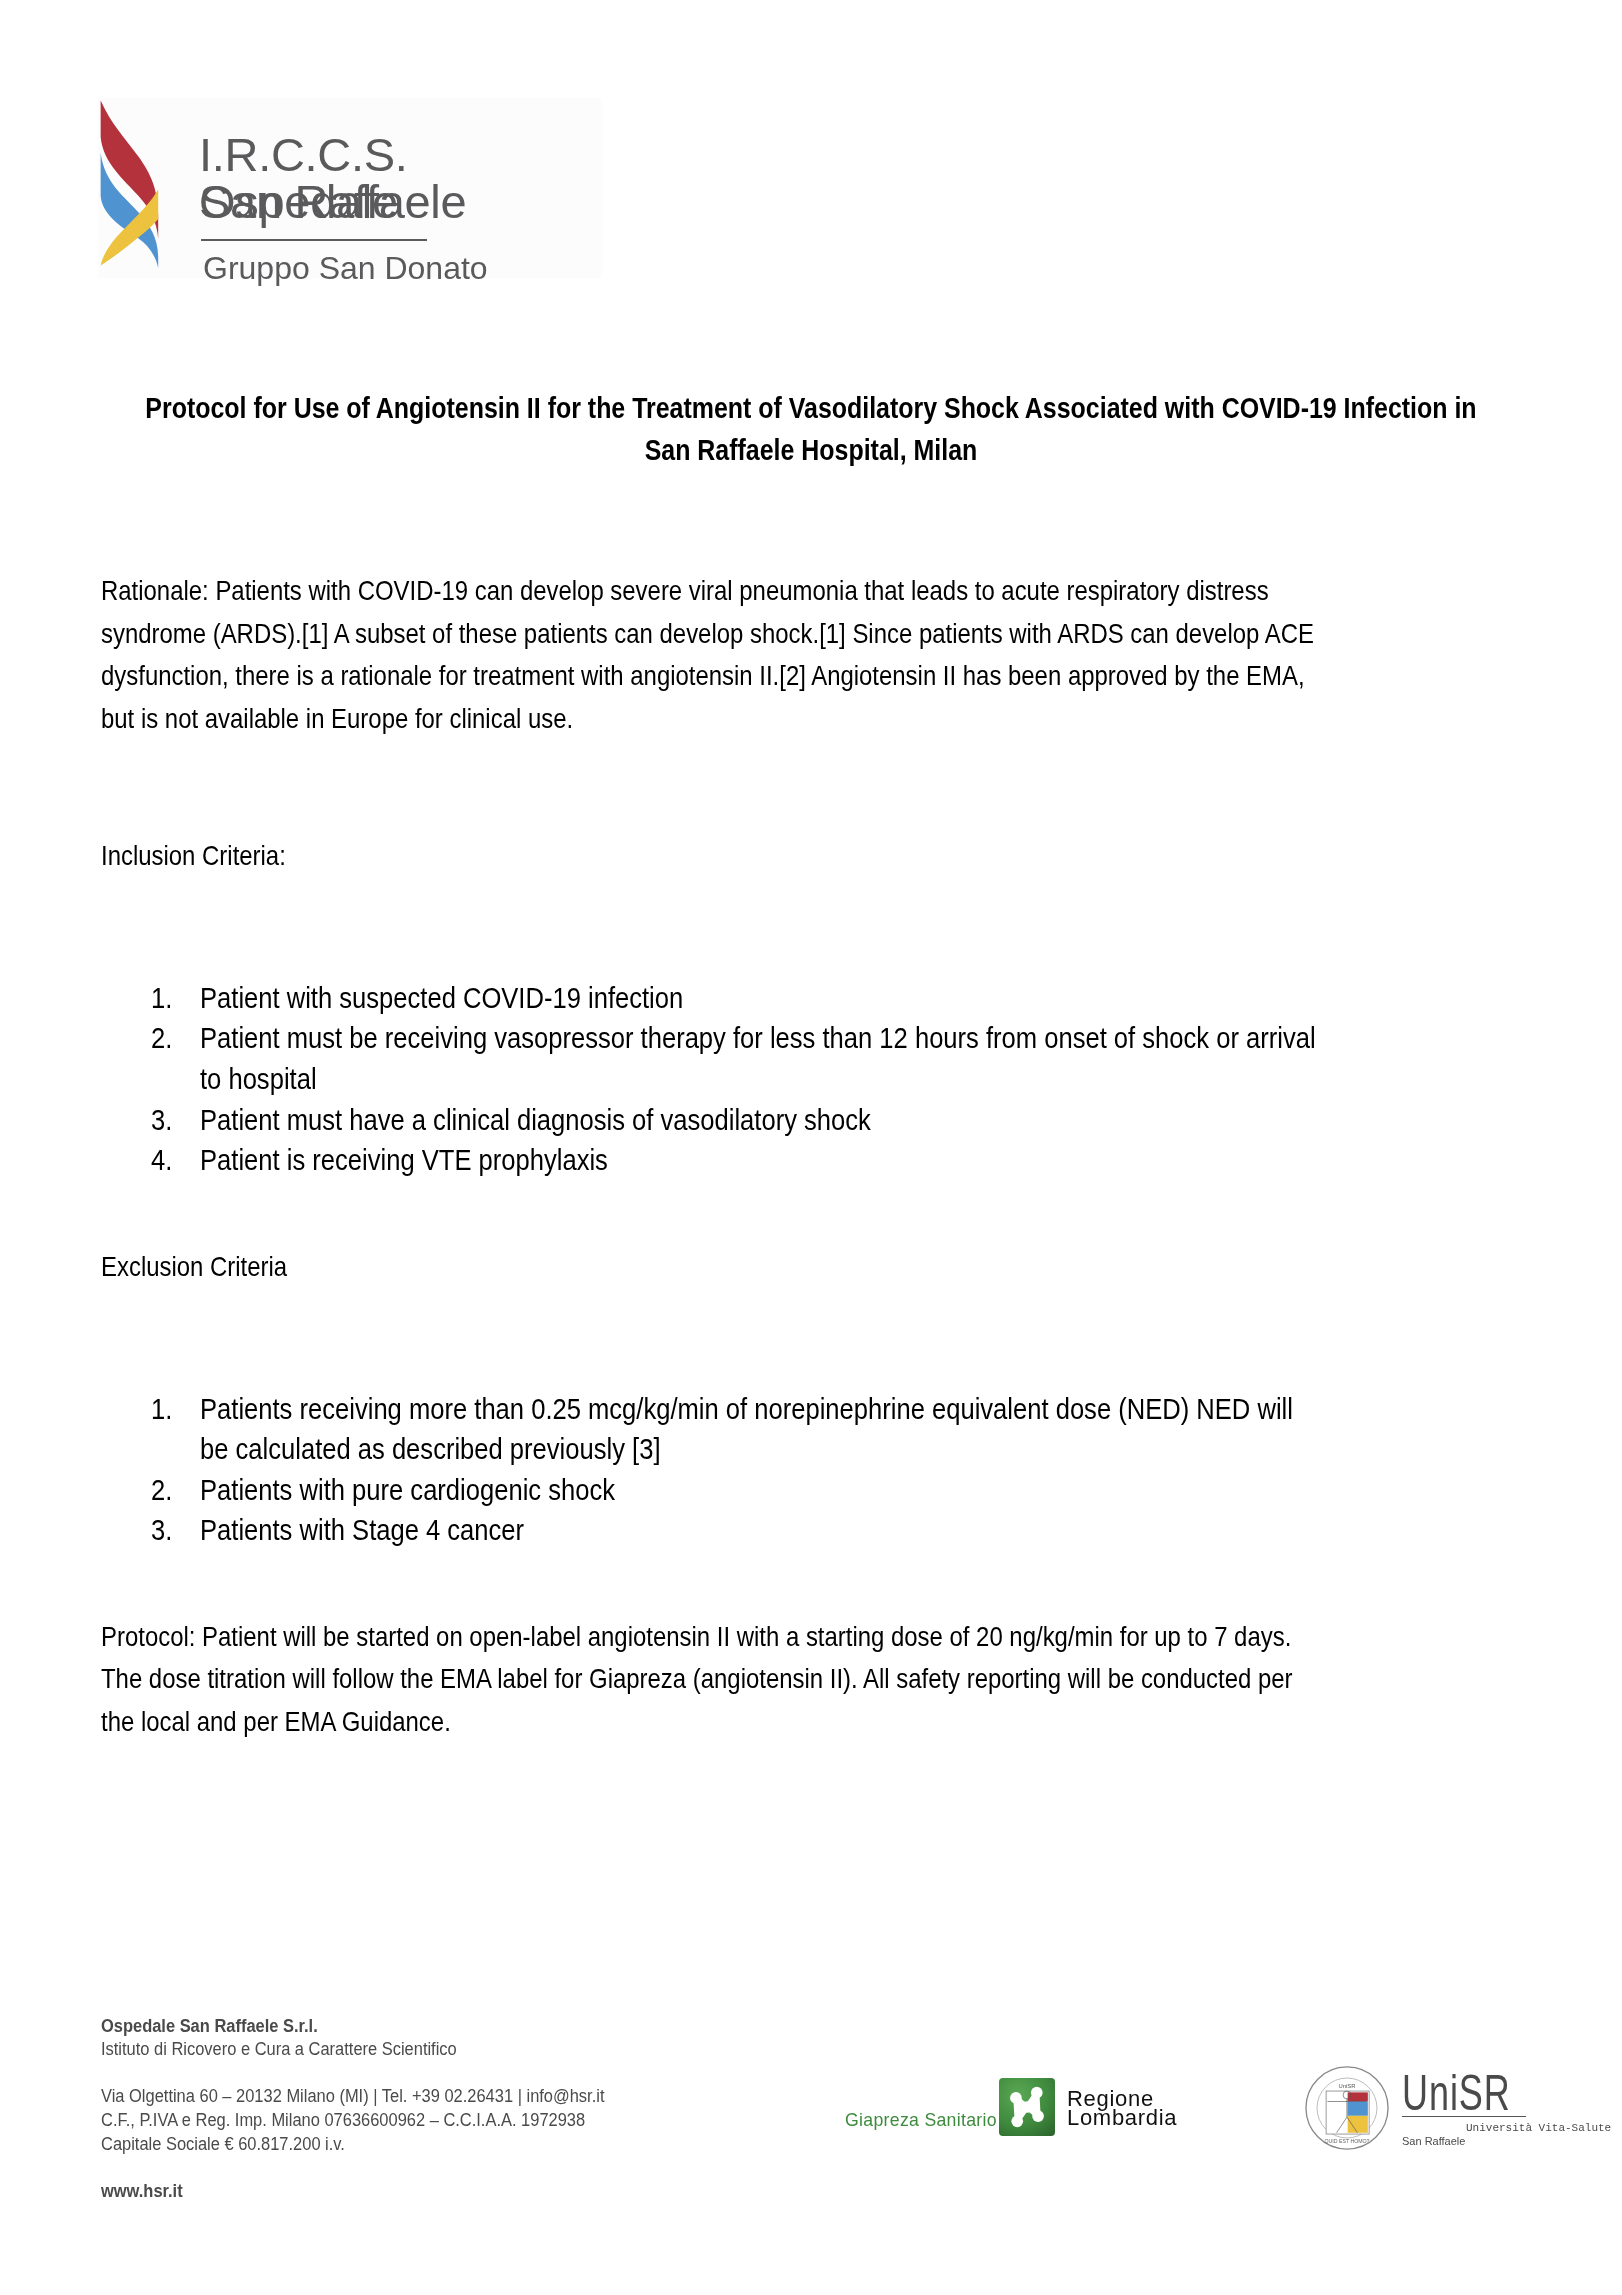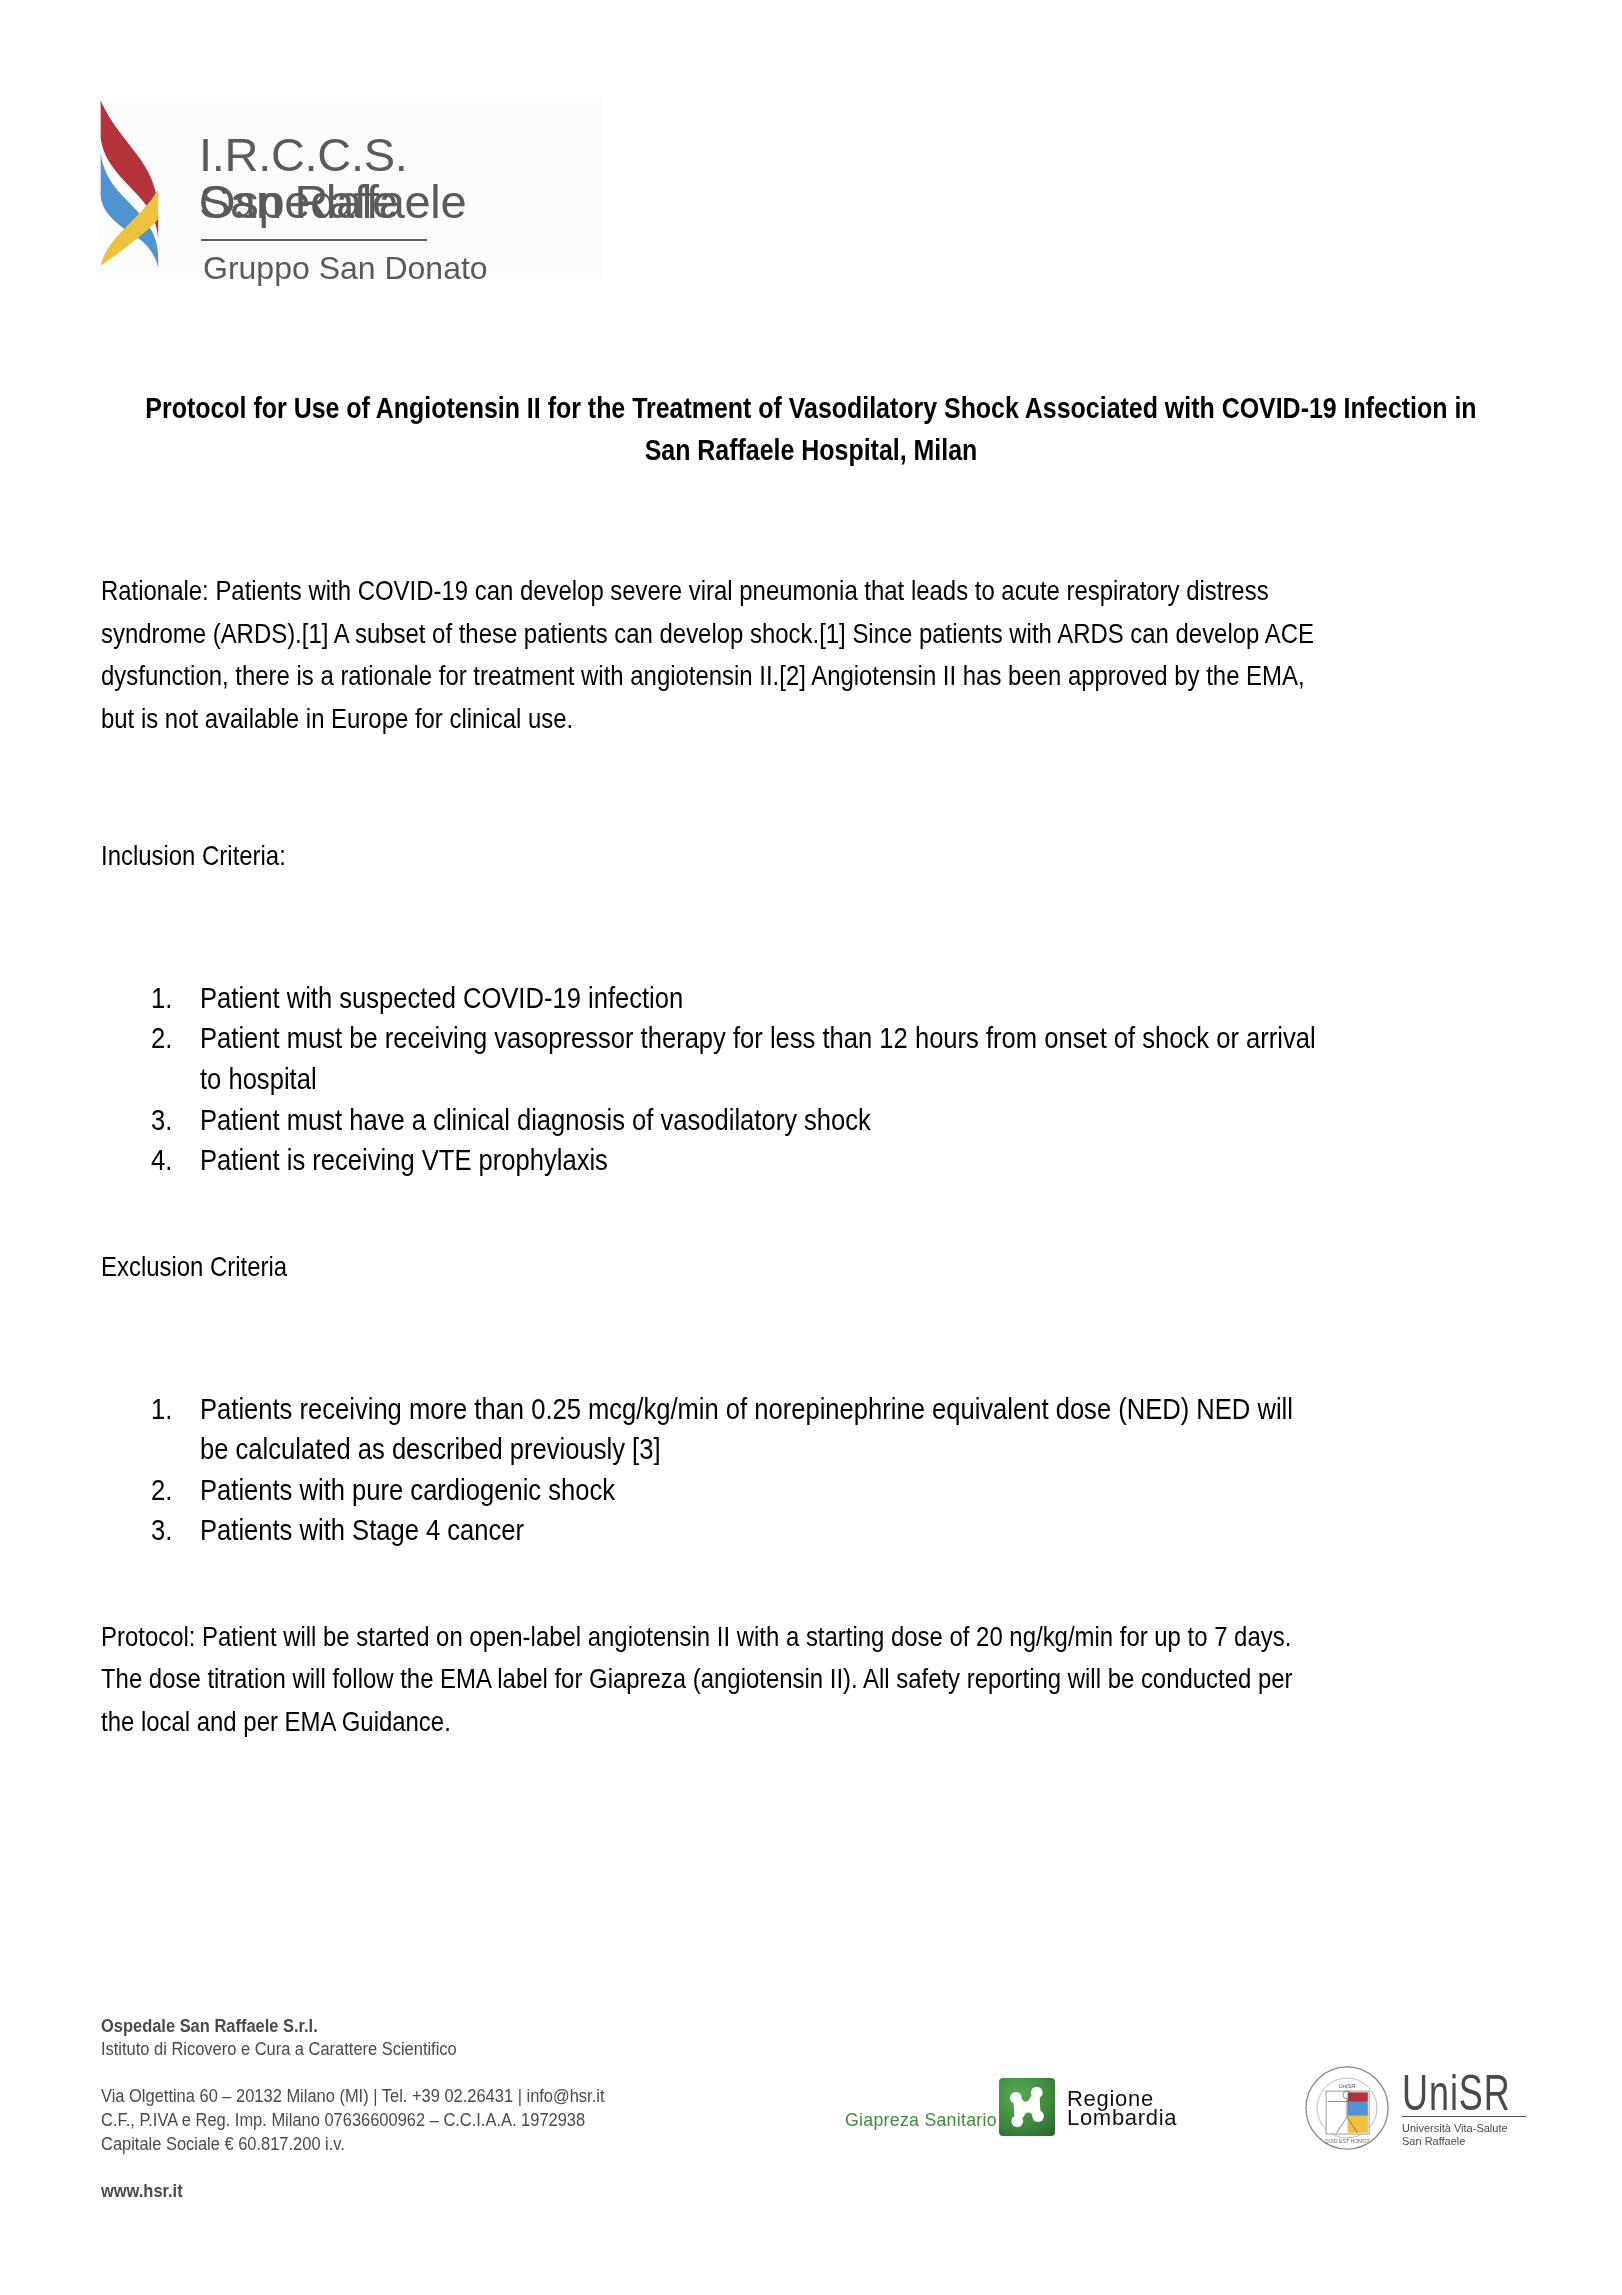--- a/index.html
+++ b/index.html
@@ -150,17 +150,17 @@
       <circle cx="66" cy="46" r="6" fill="none" stroke="#555" stroke-width="1"></circle>
       <line x1="66" y1="52" x2="66" y2="80" stroke="#555" stroke-width="1.2"></line>
       <line x1="36" y1="56" x2="96" y2="56" stroke="#555" stroke-width="1"></line>
       <line x1="66" y1="80" x2="50" y2="104" stroke="#555" stroke-width="1"></line>
       <line x1="66" y1="80" x2="82" y2="104" stroke="#555" stroke-width="1"></line>
       <text x="66" y="36" font-size="9" text-anchor="middle" fill="#555" font-family="Liberation Sans, sans-serif">UniSR</text>
       <text x="66" y="120" font-size="8" text-anchor="middle" fill="#666" font-family="Liberation Sans, sans-serif">QUID EST HOMO?</text>
     </svg>
     <div class="abs unisr-big" style="left:1402px; top:2068px;">UniSR</div>
     <div class="unisr-rule"></div>
-    <div class="abs unisr-small" style="left:1402px; top:2123px;">Università Vita-Salute</div>
+    <div class="abs unisr-small" style="left:1466px; top:2123px;font-family:Liberation Mono, monospace;">Università Vita-Salute</div>
     <div class="abs unisr-small" style="left:1402px; top:2136px;">San Raffaele</div>
   </div>
 </div>
 
 
 </body></html>

